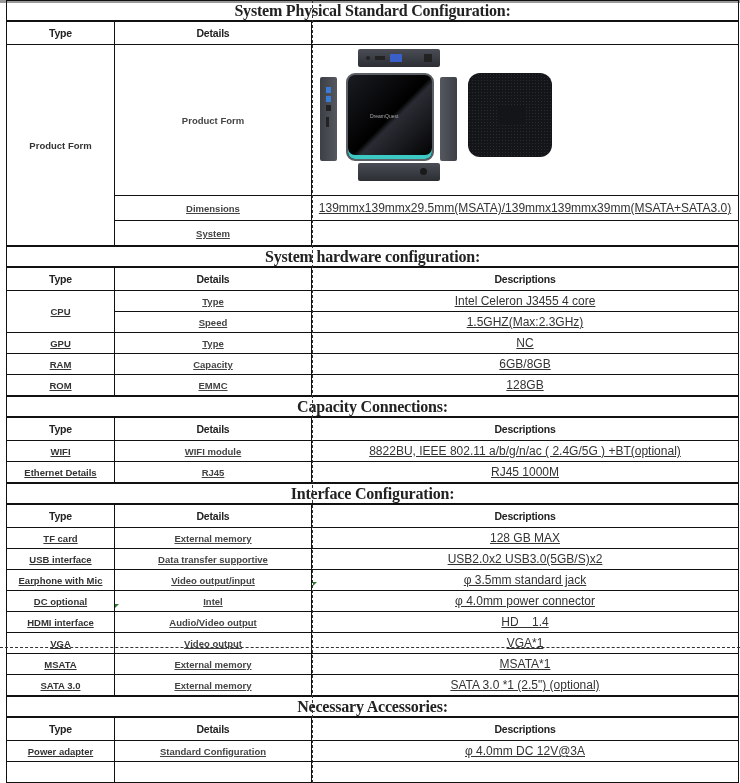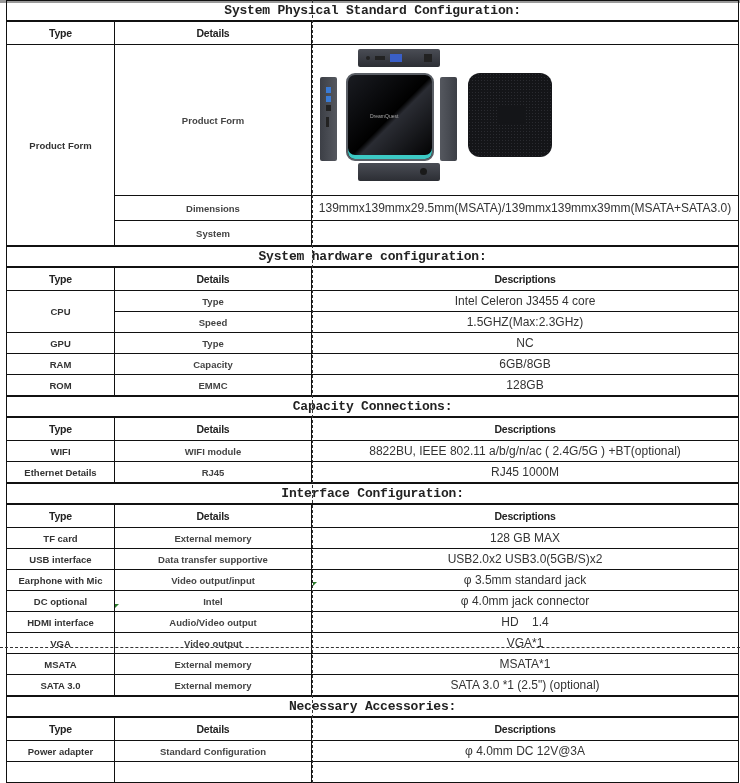--- a/index.html
+++ b/index.html
@@ -5,25 +5,25 @@
   html, body { margin: 0; padding: 0; background: #ffffff; }
   body { width: 740px; height: 783px; overflow: hidden; position: relative;
          font-family: "Liberation Sans", sans-serif; color: #222; }
   .sheet { position: absolute; left: 6px; top: 0; width: 732px; }
   table { border-collapse: collapse; width: 732px; table-layout: fixed; }
   td { border: 1px solid #111; text-align: center; vertical-align: middle;
        font-size: 9.5px; padding: 0; overflow: hidden; white-space: nowrap; }
   col.c1 { width: 108px; }
   col.c2 { width: 197px; }
   col.c3 { width: 427px; }
-  .sec td { font-size: 13px; font-weight: bold; height: 19px;
-            font-family: Liberation Mono, monospace;
+  .sec td { font-size: 16px; font-weight: bold; height: 19px;
+            font-family: Liberation Serif, serif;
             letter-spacing: -0.2px; border-top: 2px solid #111; border-bottom: 2px solid #111; }
   .hdr td { font-size: 10.5px; font-weight: bold; height: 22px; letter-spacing: -0.2px; }
-  .row td { height: 20px; }
+  .row td { height: 20px; text-decoration: underline; }
   .type { font-weight: bold; color: #333; }
   .det { font-weight: bold; color: #444; }
   .desc { color: #333; font-size: 12px; }
   .top-line { position: absolute; left: 0; top: 0; width: 740px; height: 3px; background: #999; }
   .dash-v { position: absolute; left: 312px; top: 0; height: 783px; border-left: 1px dashed #333; }
   .dash-h { position: absolute; left: 0; top: 647px; width: 740px; border-top: 1px dashed #333; }
   .img-area { position: relative; width: 427px; height: 150px; }
   
   .pc-top, .pc-bottom { position: absolute; left: 46px; width: 82px; height: 18px;
          background: linear-gradient(#4a4d55, #2c2e34); border-radius: 2px; }
@@ -174,21 +174,21 @@
     <td class="desc">USB2.0x2  USB3.0(5GB/S)x2</td>
   </tr>
   <tr class="row">
     <td class="type">Earphone with Mic</td>
     <td class="det">Video output/input</td>
     <td class="desc">φ 3.5mm standard  jack</td>
   </tr>
   <tr class="row">
     <td class="type">DC optional</td>
     <td class="det">Intel</td>
-    <td class="desc">φ 4.0mm jack connector</td>
+    <td class="desc">φ 4.0mm power connector</td>
   </tr>
   <tr class="row">
     <td class="type">HDMI interface</td>
     <td class="det">Audio/Video output</td>
     <td class="desc" style="white-space:pre">HD    1.4</td>
   </tr>
   <tr class="row">
     <td class="type">VGA</td>
     <td class="det">Video output</td>
     <td class="desc">VGA*1</td>

